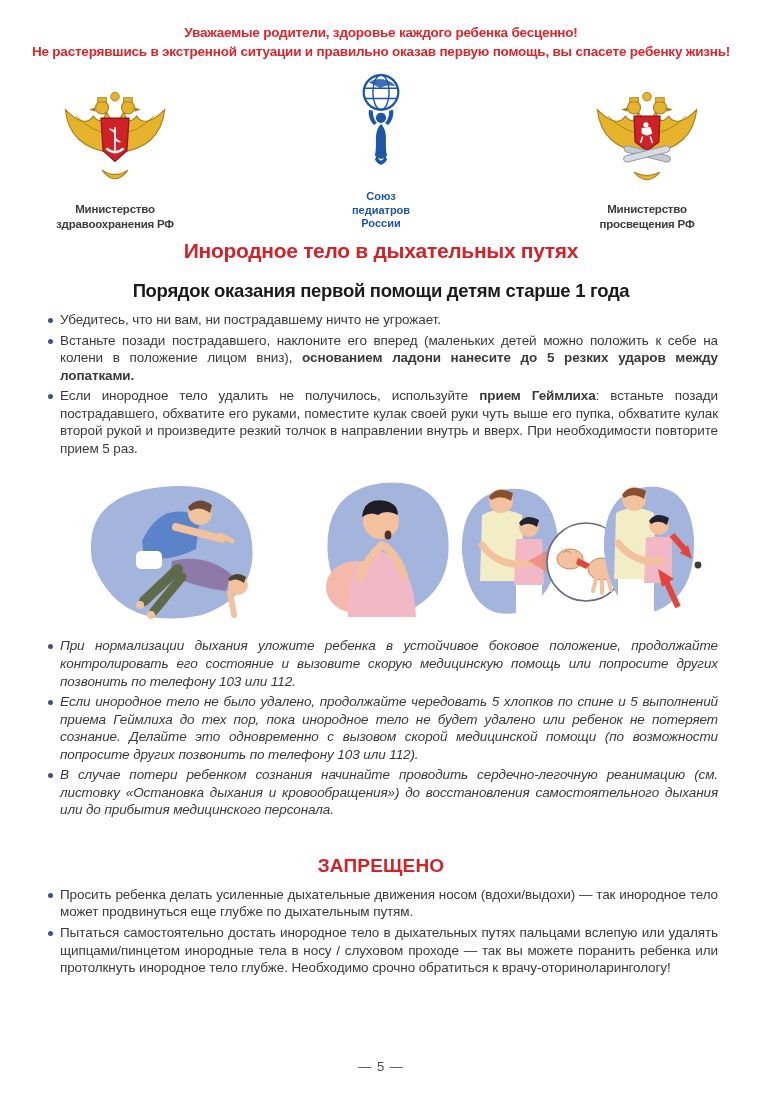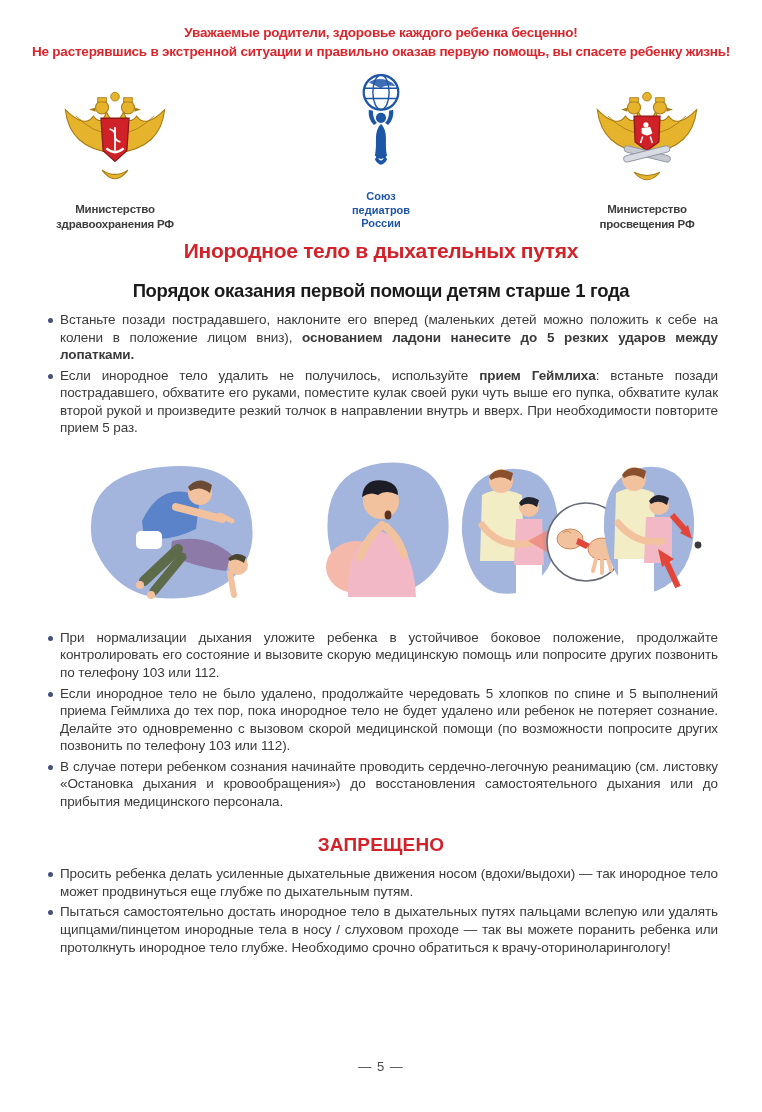--- a/index.html
+++ b/index.html
@@ -48,21 +48,21 @@
     text-align:justify;font-size:13.5px;line-height:1.3;color:#3a3a3c;letter-spacing:-0.1px;
   }
   ul.instr li::before{
     content:"";position:absolute;left:1px;top:7px;width:5px;height:5px;border-radius:50%;background:#44517a;
   }
   ul.instr li .b{font-weight:bold;}
   
   .figures{margin-top:8px;padding:0 30px;}
   
   .prohibited-title{
-    margin-top:24px;text-align:center;color:#d2232a;font-weight:bold;font-size:19px;letter-spacing:0.2px;
+    margin-top:36px;text-align:center;color:#d2232a;font-weight:bold;font-size:19px;letter-spacing:0.2px;
   }
   
   .page-num{
     position:absolute;left:0;right:0;bottom:38px;text-align:center;
     font-size:13px;color:#4a4a4a;letter-spacing:1px;
   }
 </style>
 </head>
 <body>
 
@@ -160,20 +160,21 @@
         <div>Министерство</div>
         <div>просвещения РФ</div>
       </div>
     </div>
   </div>
 
   <div class="main-title">Инородное тело в дыхательных путях</div>
   <div class="section-title">Порядок оказания первой помощи детям старше 1 года</div>
 
   <ul class="instr">
+      <li><span>Убедитесь, что ни вам, ни пострадавшему ничто не угрожает.</span></li>
       <li><span>Встаньте позади пострадавшего, наклоните его вперед (маленьких детей можно положить к себе на колени в положение лицом вниз), </span><span class="b">основанием ладони нанесите до 5 резких ударов между лопатками.</span></li>
       <li><span>Если инородное тело удалить не получилось, используйте </span><span class="b">прием Геймлиха</span><span>: встаньте позади пострадавшего, обхватите его руками, поместите кулак своей руки чуть выше его пупка, обхватите кулак второй рукой и произведите резкий толчок в направлении внутрь и вверх. При необходимости повторите прием 5 раз.</span></li>
     </ul>
 
   <div class="figures">
     <svg width="702" height="168" viewBox="0 0 702 168">
 
       <g>
         <path d="M62,96 Q52,30 132,22 Q205,14 220,66 Q234,128 172,150 Q88,168 62,96 Z" fill="#a3b5dc"></path>
 
@@ -240,21 +241,21 @@
 
         <line x1="648" y1="142" x2="636" y2="116" stroke="#e2453a" stroke-width="6"></line>
         <polygon points="628,104 644,114 632,122" fill="#e2453a"></polygon>
         <line x1="642" y1="70" x2="656" y2="86" stroke="#e2453a" stroke-width="6"></line>
         <polygon points="662,94 650,88 658,80" fill="#e2453a"></polygon>
         <circle cx="668" cy="100" r="3.4" fill="#3a3a3c"></circle>
       </g>
     </svg>
   </div>
 
-  <ul class="instr" style="margin-top:12px;">
+  <ul class="instr" style="margin-top:0;font-style:italic;">
       <li><span>При нормализации дыхания уложите ребенка в устойчивое боковое положение, продолжайте контролировать его состояние и вызовите скорую медицинскую помощь или попросите других позвонить по телефону 103 или 112.</span></li>
       <li><span>Если инородное тело не было удалено, продолжайте чередовать 5 хлопков по спине и 5 выполнений приема Геймлиха до тех пор, пока инородное тело не будет удалено или ребенок не потеряет сознание. Делайте это одновременно с вызовом скорой медицинской помощи (по возможности попросите других позвонить по телефону 103 или 112).</span></li>
       <li><span>В случае потери ребенком сознания начинайте проводить сердечно-легочную реанимацию (см. листовку «Остановка дыхания и кровообращения») до восстановления самостоятельного дыхания или до прибытия медицинского персонала.</span></li>
     </ul>
 
   <div class="prohibited-title">ЗАПРЕЩЕНО</div>
   <ul class="instr">
       <li><span>Просить ребенка делать усиленные дыхательные движения носом (вдохи/выдохи) — так инородное тело может продвинуться еще глубже по дыхательным путям.</span></li>
       <li><span>Пытаться самостоятельно достать инородное тело в дыхательных путях пальцами вслепую или удалять щипцами/пинцетом инородные тела в носу / слуховом проходе — так вы можете поранить ребенка или протолкнуть инородное тело глубже. Необходимо срочно обратиться к врачу-оториноларингологу!</span></li>
     </ul>

